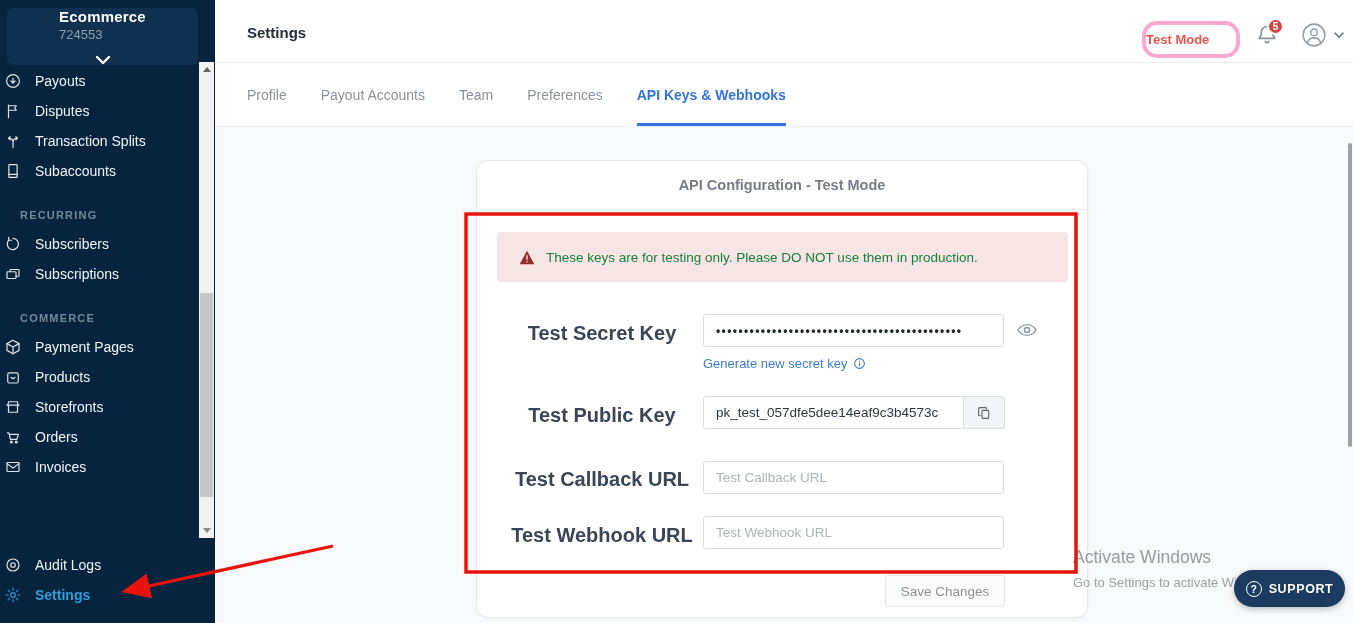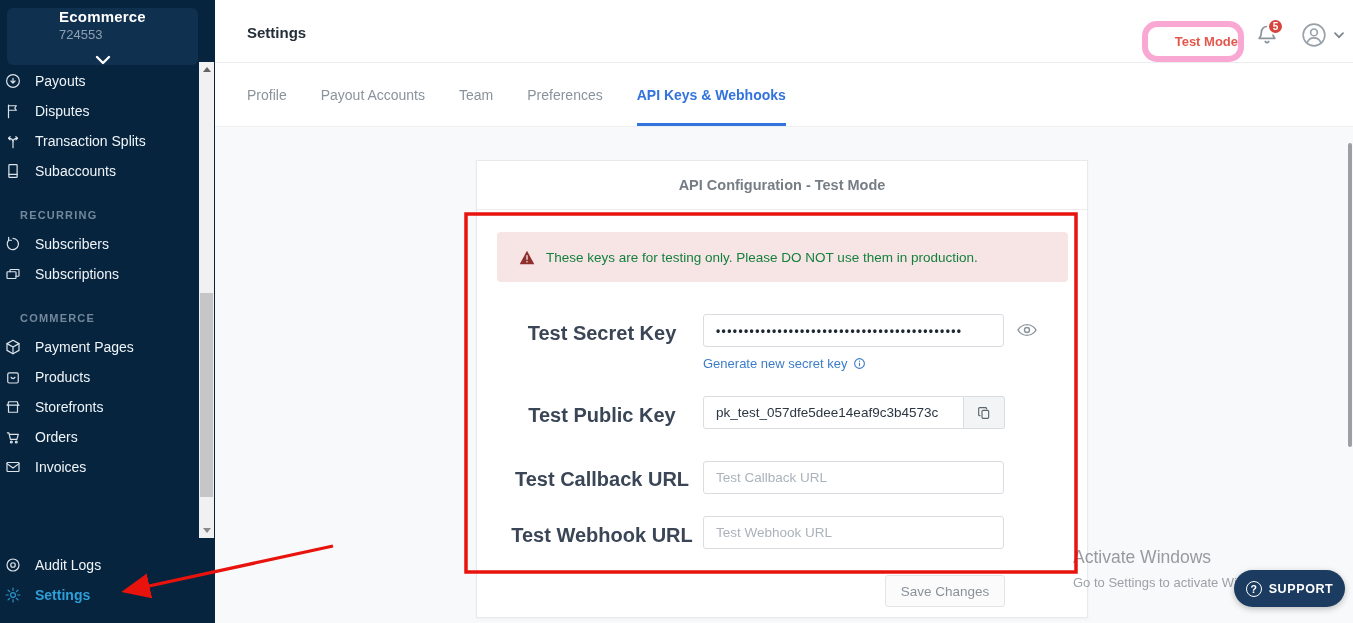--- a/index.html
+++ b/index.html
@@ -25,36 +25,36 @@
   .sb-arrow{position:absolute;left:0;width:15px;height:15px;display:flex;align-items:center;justify-content:center;cursor:pointer;}
   .sb-arrow.up{top:0;}
   .sb-arrow.down{bottom:0;}
   .tri-up{width:0;height:0;border-left:4px solid transparent;border-right:4px solid transparent;border-bottom:5px solid #636363;}
   .tri-down{width:0;height:0;border-left:4px solid transparent;border-right:4px solid transparent;border-top:5px solid #8a8a8a;}
   .sb-thumb{position:absolute;left:1px;top:231px;width:13px;height:204px;background:#c6c6c8;cursor:grab;}
 
   
   .topbar{position:absolute;left:215px;top:0;width:1138px;height:63px;background:#ffffff;border-bottom:1px solid #ebedf0;box-sizing:border-box;}
   .page-title{position:absolute;left:32px;top:24px;font-size:15px;font-weight:700;color:#242f3a;}
-  .test-mode-pill{position:absolute;left:927px;top:21px;width:90px;height:29px;background:#fff;border:6px solid #f9a8d4;border-radius:15px;
-    display:flex;align-items:center;justify-content:flex-end;color:#e2574c;font-size:13px;font-weight:700;cursor:pointer;}
+  .test-mode-pill{position:absolute;left:927px;top:21px;width:90px;height:29px;background:#fff;border:4px solid #f9a8d4;border-radius:15px;
+    display:flex;align-items:center;justify-content:flex-start;color:#e2574c;font-size:13px;font-weight:700;cursor:pointer;}
   .bell-wrap{position:absolute;left:1040px;top:22px;width:26px;height:28px;cursor:pointer;}
   .badge{position:absolute;left:12px;top:-4px;min-width:17px;height:17px;background:#d8453e;border:2px solid #fff;border-radius:50%;
     display:flex;align-items:center;justify-content:center;color:#fff;font-size:10px;font-weight:700;box-sizing:border-box;}
   .avatar-wrap{position:absolute;left:1086px;top:22px;display:flex;align-items:center;gap:7px;cursor:pointer;}
 
   
   .tabbar{position:absolute;left:215px;top:63px;width:1138px;height:64px;background:#fff;border-bottom:1px solid #eceef0;
     box-sizing:border-box;display:flex;align-items:stretch;padding-left:32px;gap:34px;}
   .tab{display:flex;align-items:center;color:#8a939c;font-size:14px;cursor:pointer;position:relative;}
   .tab.active{color:#3273dc;font-weight:700;}
   .tab.active::after{content:"";position:absolute;left:0;right:0;bottom:0;height:3px;background:#3273dc;}
 
   
-  .card{position:absolute;left:476px;top:160px;width:612px;height:458px;background:#fff;border:1px solid #e7e9eb;border-radius:0;
+  .card{position:absolute;left:476px;top:160px;width:612px;height:458px;background:#fff;border:1px solid #e7e9eb;border-radius:12px;
     box-sizing:border-box;box-shadow:0 1px 3px rgba(0,0,0,.04);}
   .card-title{height:48px;display:flex;align-items:center;justify-content:center;font-size:14.5px;font-weight:700;color:#767d85;
     border-bottom:1px solid #ededef;}
   .warning-banner{position:absolute;left:497px;top:232px;width:571px;height:50px;background:#f7e5e6;border-radius:4px;
     display:flex;align-items:center;gap:11px;padding-left:22px;box-sizing:border-box;z-index:2;}
   .warning-text{color:#15803d;font-size:13.5px;}
 
   .field-label{position:absolute;width:220px;left:492px;text-align:center;font-size:20px;font-weight:700;color:#3a4656;}
   .text-input{position:absolute;left:703px;width:301px;height:33px;border:1px solid #d9dde1;border-radius:3px;background:#fff;
     box-sizing:border-box;padding:0 12px;font-family:"Liberation Sans",sans-serif;font-size:13.5px;color:#2b3642;outline:none;}

